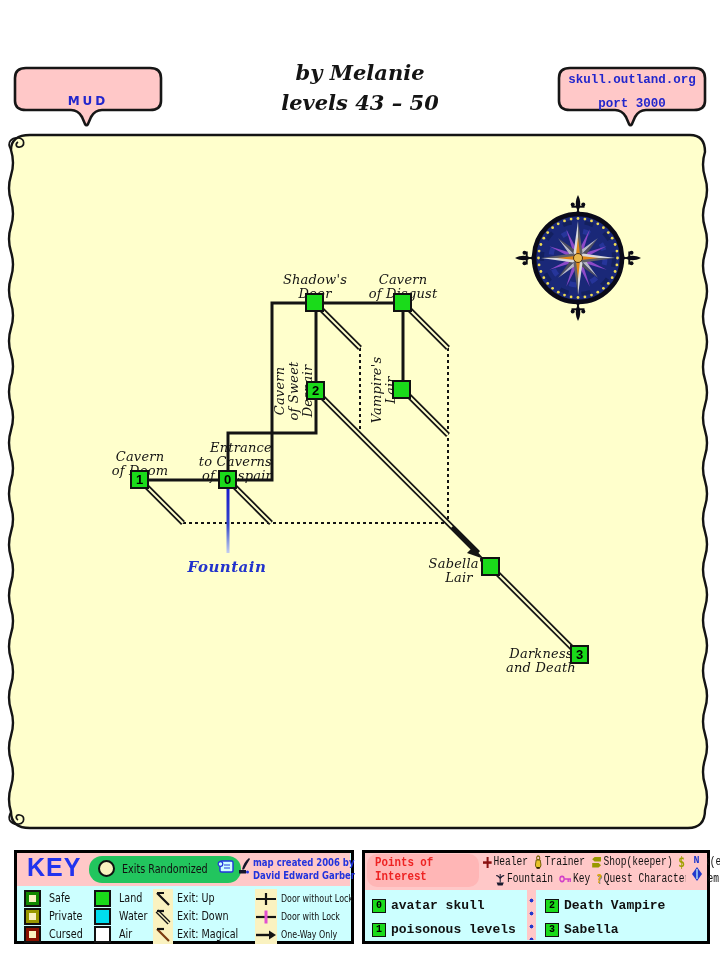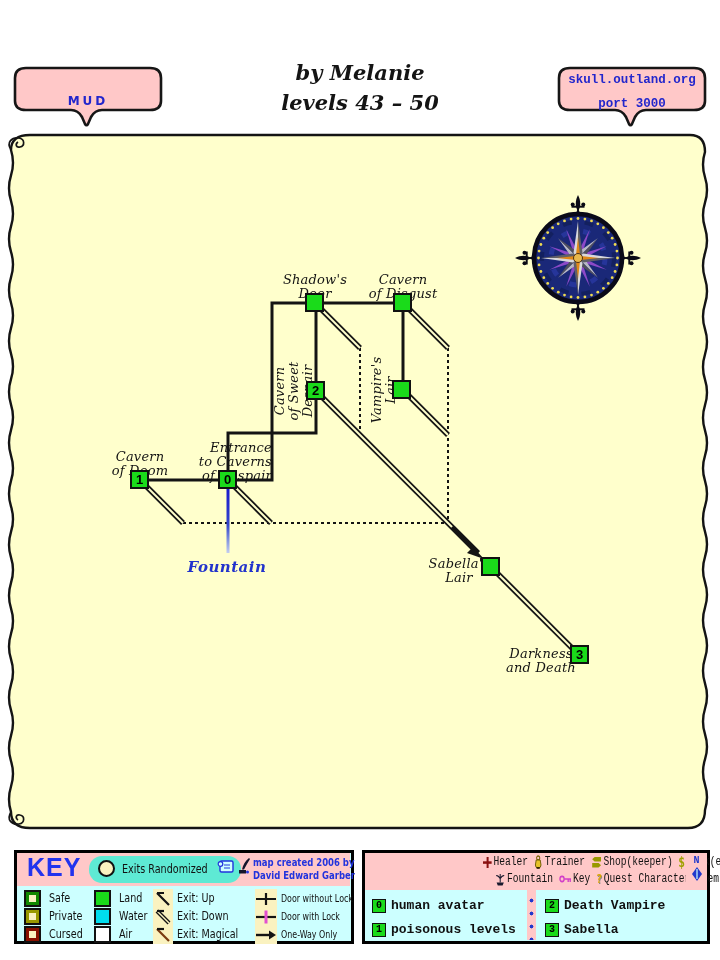--- a/index.html
+++ b/index.html
@@ -27,21 +27,21 @@
   .node{position:absolute;width:15px;height:15px;background:#1ADB1A;border:2.5px solid #111;
         display:flex;align-items:center;justify-content:center;
         font:bold 13px "Liberation Sans",sans-serif;color:#000;}
   .wildwood{position:absolute;font:bold italic 15px "DejaVu Serif",serif;color:#2233CC;
             text-align:center;letter-spacing:.5px;}
   
   .panel{position:absolute;background:#CCFFFF;border:3.5px solid #000;box-sizing:border-box;}
   .pstrip{position:absolute;left:0;top:0;background:#FFC8C8;}
   .keytitle{position:absolute;left:10px;top:0px;font:bold 25px "Liberation Sans",sans-serif;
             color:#2233EE;letter-spacing:1px;}
-  .randtab{position:absolute;left:72px;top:3px;width:152px;height:27px;background:#5eead4;
+  .randtab{position:absolute;left:72px;top:3px;width:152px;height:27px;background:#22c55e;
            border-radius:13px;}
   .circ{position:absolute;left:9px;top:4px;width:13px;height:13px;border:2.5px solid #111;
         border-radius:50%;background:#FAF2C0;}
   .klabel{position:absolute;font:12px "DejaVu Sans",sans-serif;color:#111;
           transform:scaleX(.8);transform-origin:left center;white-space:nowrap;}
   .klabel-s{position:absolute;font:11px "DejaVu Sans",sans-serif;color:#111;
           transform:scaleX(.72);transform-origin:left center;white-space:nowrap;}
   .credit{position:absolute;left:236px;top:4px;width:120px;color:#2233DD;
           font:bold 10px "DejaVu Sans",sans-serif;line-height:1.25;
           transform:scaleX(.85);transform-origin:left top;white-space:nowrap;}
@@ -374,20 +374,24 @@
     <svg class="abs tile" style="left:238px;top:72px;width:22px;" width="22" height="19">
       <rect width="22" height="19" fill="#FAF2C0"></rect>
       <path d="M1,10 H15" stroke="#141414" stroke-width="2.4" fill="none"></path>
       <polygon points="21,10 14,5.5 14,14.5" fill="#141414"></polygon>
     </svg>
     <span class="klabel-s" style="left:264px;top:75px;">One-Way Only</span>
   </div>
 
   <div class="panel" style="left:362px;top:850px;width:348px;height:94px;">
     <div class="pstrip" style="width:341px;height:37px;"></div>
+    <div class="poititle">
+      <div style="top:2px;">Points of</div>
+      <div style="top:16px;">Interest</div>
+    </div>
     <div class="legrow" style="top:2px;">
       <span class="li">
           <svg width="11" height="11">
             <rect x="4.5" y="0" width="2.5" height="11" fill="#8A1010"></rect>
             <rect x="0" y="4.3" width="11" height="2.5" fill="#8A1010"></rect>
           </svg>
           <span>Healer</span>
         </span>
       <span class="li">
           <svg width="12" height="14">
@@ -432,21 +436,21 @@
     <div class="ntab">
       <span class="n">N</span>
       <svg width="12" height="14">
           <polygon points="6,0 11,7 6,14 1,7" fill="#2238CC"></polygon>
           <path d="M6,2 V12" stroke="#CCFFFF" stroke-width="1.2"></path>
         </svg>
     </div>
     <div class="sep" style="left:162px;top:37px;width:9px;height:50px;"></div>
     <div class="poi-item" style="left:7px;top:45px;">
       <span class="numsq">0</span>
-      <span>human avatar</span>
+      <span>avatar skull</span>
     </div>
     <div class="poi-item" style="left:7px;top:69px;">
       <span class="numsq">1</span>
       <span>poisonous levels</span>
     </div>
     <div class="poi-item" style="left:180px;top:45px;">
       <span class="numsq">2</span>
       <span>Death Vampire</span>
     </div>
     <div class="poi-item" style="left:180px;top:69px;">

